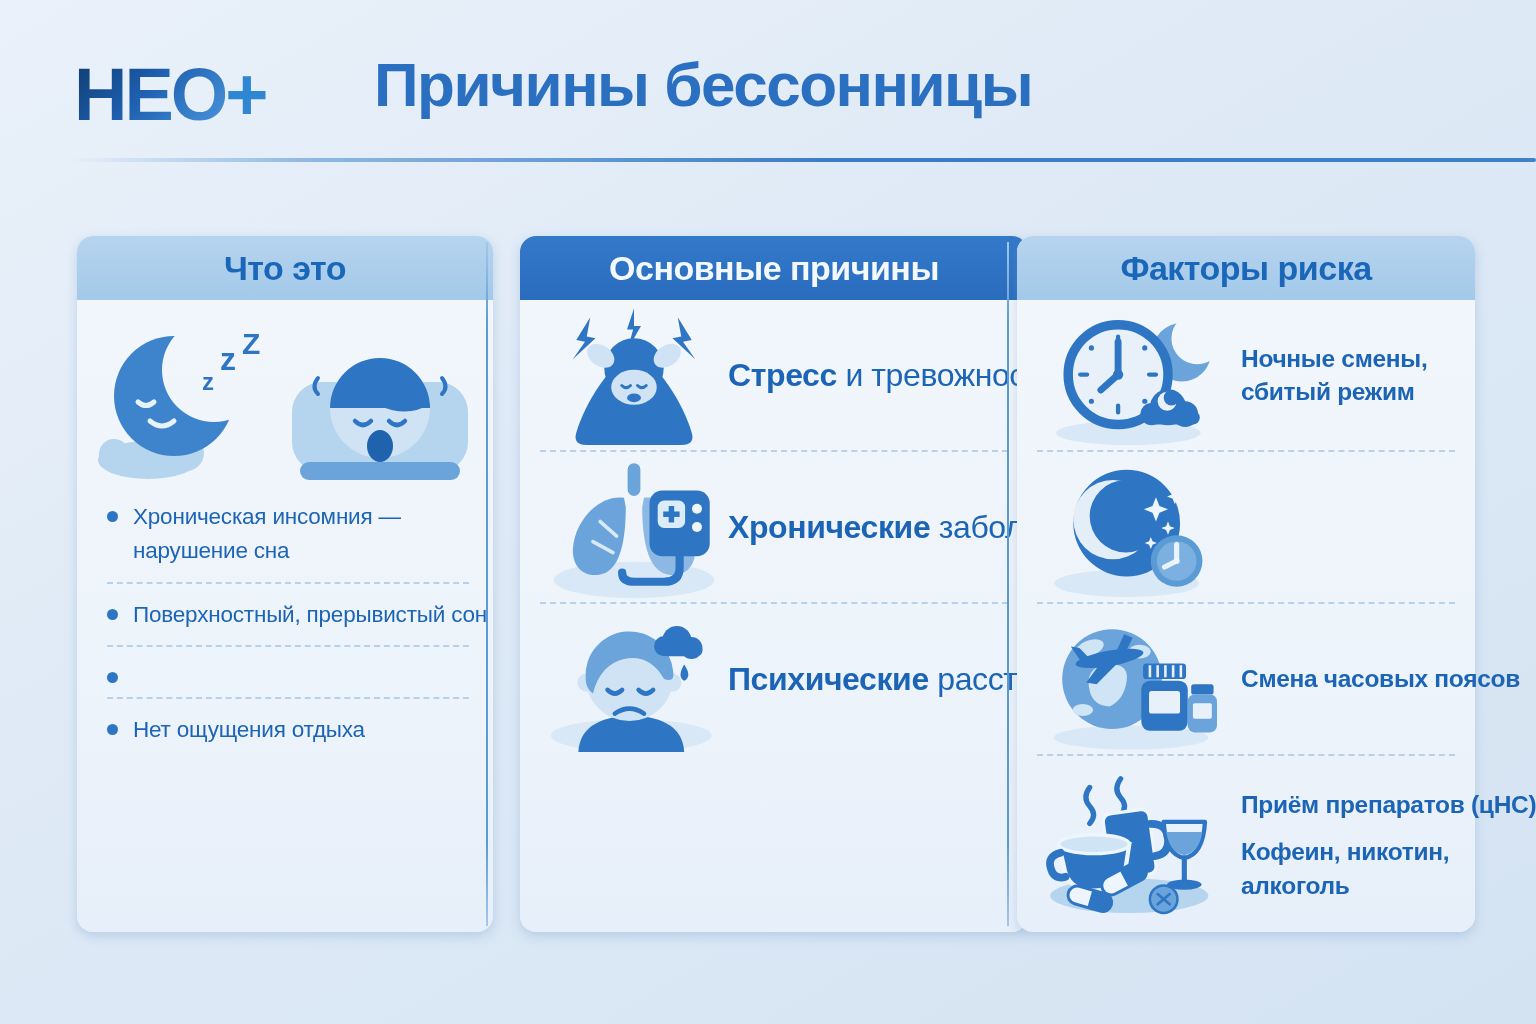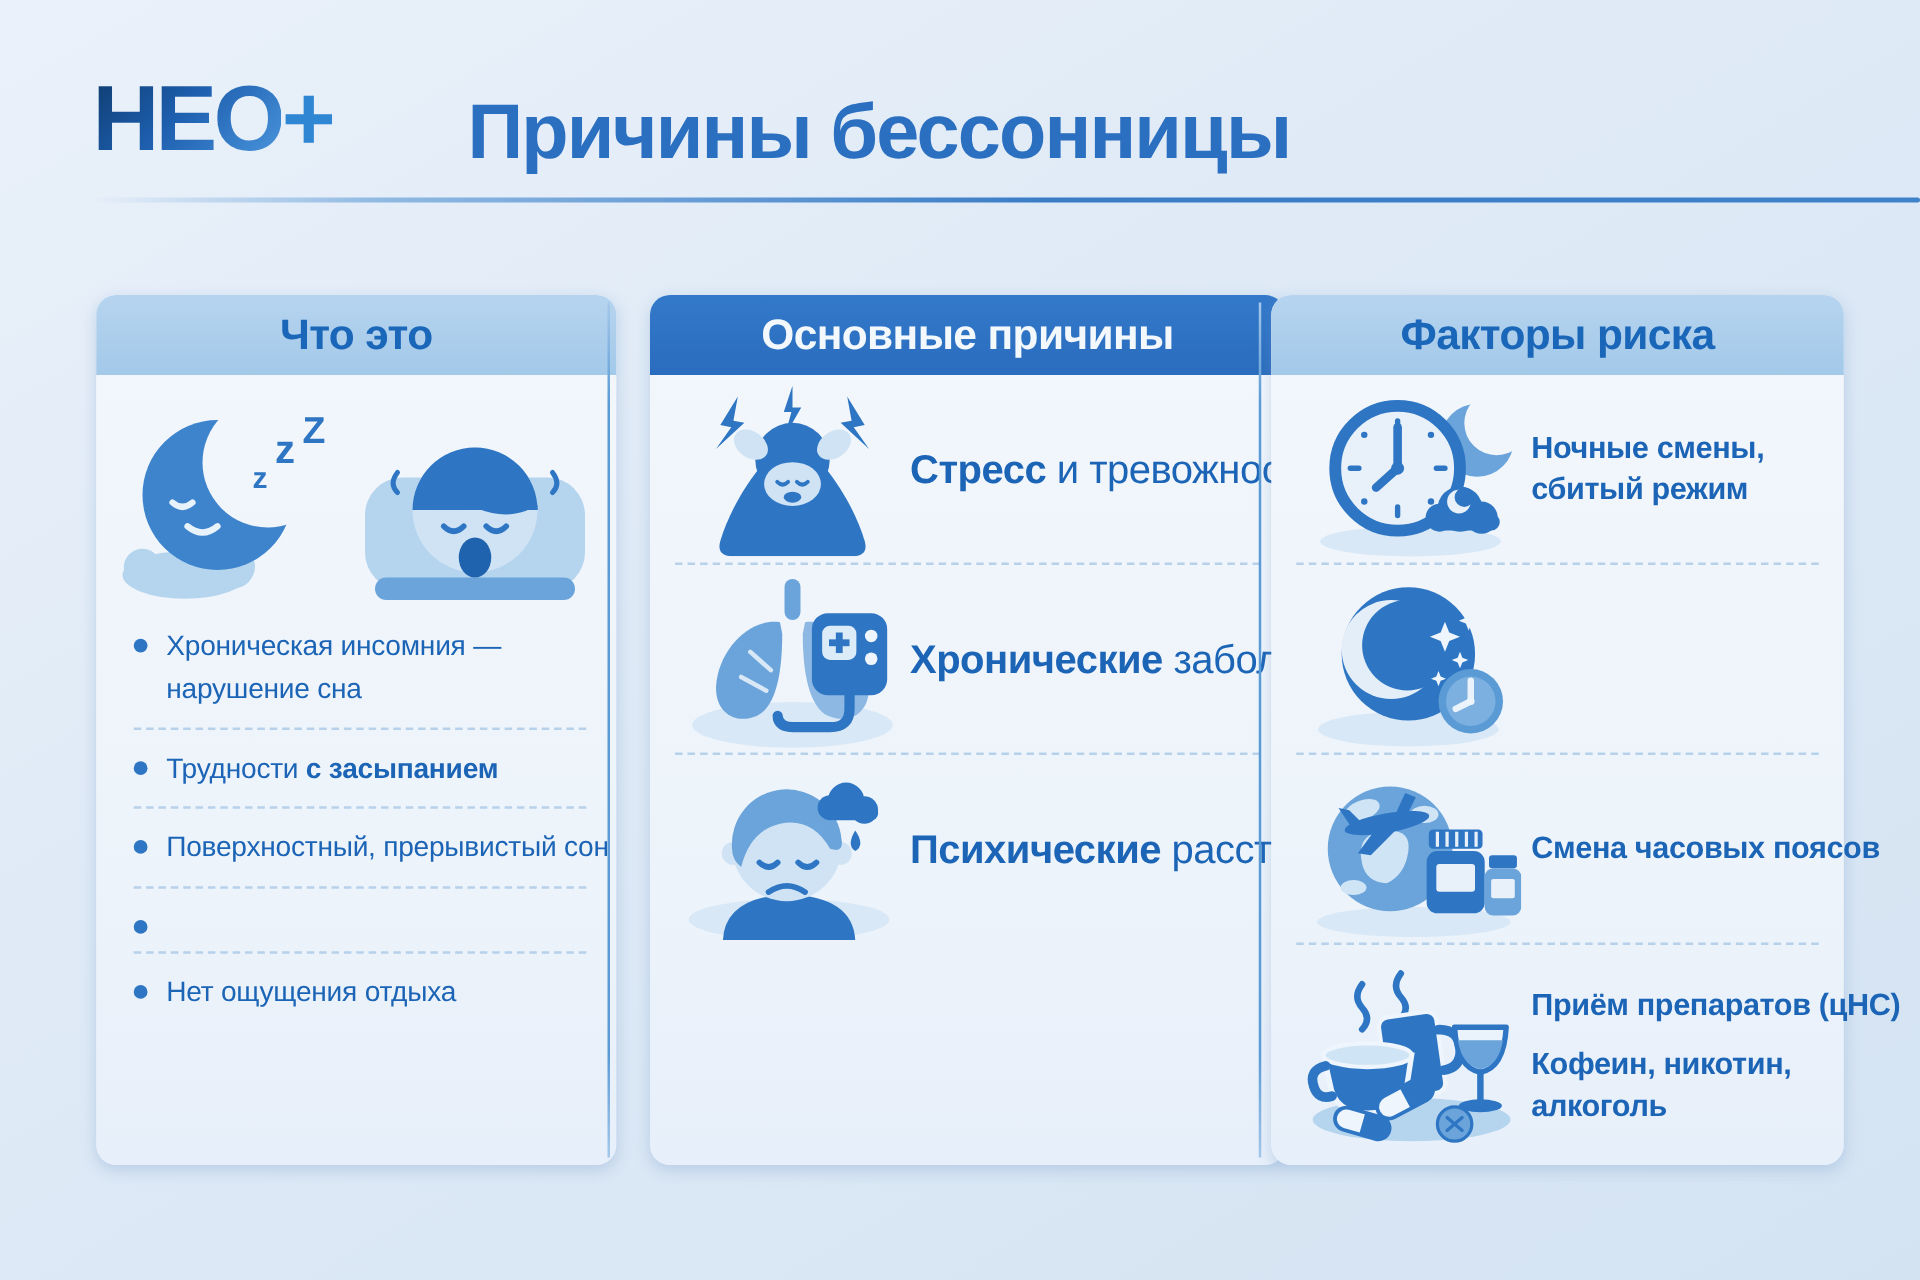--- a/index.html
+++ b/index.html
@@ -14,21 +14,21 @@
     position:absolute;left:74px;top:58px;
     font-size:74px;font-weight:900;letter-spacing:-3px;line-height:1;
     font-family:"Liberation Sans",sans-serif;
   }
   .logo .neo{
     background:linear-gradient(135deg,#0e3a6b 0%,#1d5eae 45%,#4e9ae0 100%);
     -webkit-background-clip:text;background-clip:text;color:transparent;
   }
   .logo .plus{color:#2f86d2;font-weight:900;}
   .page-title{
-    position:absolute;left:374px;top:69px;margin:0;
+    position:absolute;left:374px;top:48px;margin:0;
     font-size:62px;font-weight:700;color:#2b6fc1;letter-spacing:-1.5px;line-height:1.2;
   }
   .header-rule{
     position:absolute;left:72px;top:158px;width:1464px;height:4px;border-radius:2px;
     background:linear-gradient(90deg,rgba(160,195,230,0) 0%,#8fb9e2 16%,#3a7cc6 52%,#3f82ca 100%);
   }
   
   .card{
     position:absolute;top:236px;height:696px;border-radius:16px;
     background:linear-gradient(180deg,#f3f7fc 0%,#ecf3fa 70%,#e7effa 100%);
@@ -62,21 +62,21 @@
   .blk{display:block;}
   span.blk:empty{display:none;}
   
   .rows{margin:0 20px;}
   .row{display:flex;align-items:center;height:150px;border-bottom:2px dashed #b7d1ea;}
   .row:last-child{border-bottom:none;}
   .row .icon-cell{flex:none;width:188px;display:flex;justify-content:center;align-items:center;}
   .row .txt{color:#1b64b6;}
   #card-causes .row .txt{font-size:32px;font-weight:500;letter-spacing:-0.4px;white-space:nowrap;}
   #card-causes .row .txt strong{font-weight:800;}
-  #card-risks .row .txt{font-size:24.5px;font-weight:600;letter-spacing:-0.3px;line-height:1.35;white-space:nowrap;}
+  #card-risks .row .txt{font-size:24.5px;font-weight:600;letter-spacing:-0.3px;line-height:1.35;white-space:nowrap;margin-left:16px;}
   #card-risks .row.tall{height:178px;}
   .p2{margin-top:14px;}
   
   .iD{fill:#2e76c4}.iM{fill:#6aa4da}.iL{fill:#b5d4ee}.iP{fill:#d8e8f6}.iW{fill:#eef5fc}
   .zz{font-family:"Liberation Sans",sans-serif;font-weight:800;fill:#2e76c4;}
 </style>
 </head>
 <body>
 
 <div class="logo"><span class="neo">НЕО</span><span class="plus">+</span></div>
@@ -117,24 +117,20 @@
       <ellipse cx="96" cy="124" rx="13" ry="16" fill="#1f63ae"></ellipse>
       <path d="M34,56 q-7,9 0,16" stroke="#2e76c4" stroke-width="4" fill="none" stroke-linecap="round"></path>
       <path d="M158,56 q7,9 0,16" stroke="#2e76c4" stroke-width="4" fill="none" stroke-linecap="round"></path>
     </svg>
   </div>
 
   <ul class="bullets">
     <li>
       <span class="dot"></span>
       <div><span>Хроническая инсомния —</span><strong></strong><span class="blk">нарушение сна</span></div>
-    </li>
-    <li>
-      <span class="dot"></span>
-      <div><span>Трудности </span><strong>с засыпанием</strong></div>
     </li>
     <li>
       <span class="dot"></span>
       <div><span>Поверхностный, прерывистый сон</span><strong></strong></div>
     </li>
     <li>
       <span class="dot"></span>
     </li>
     <li>
       <span class="dot"></span>

